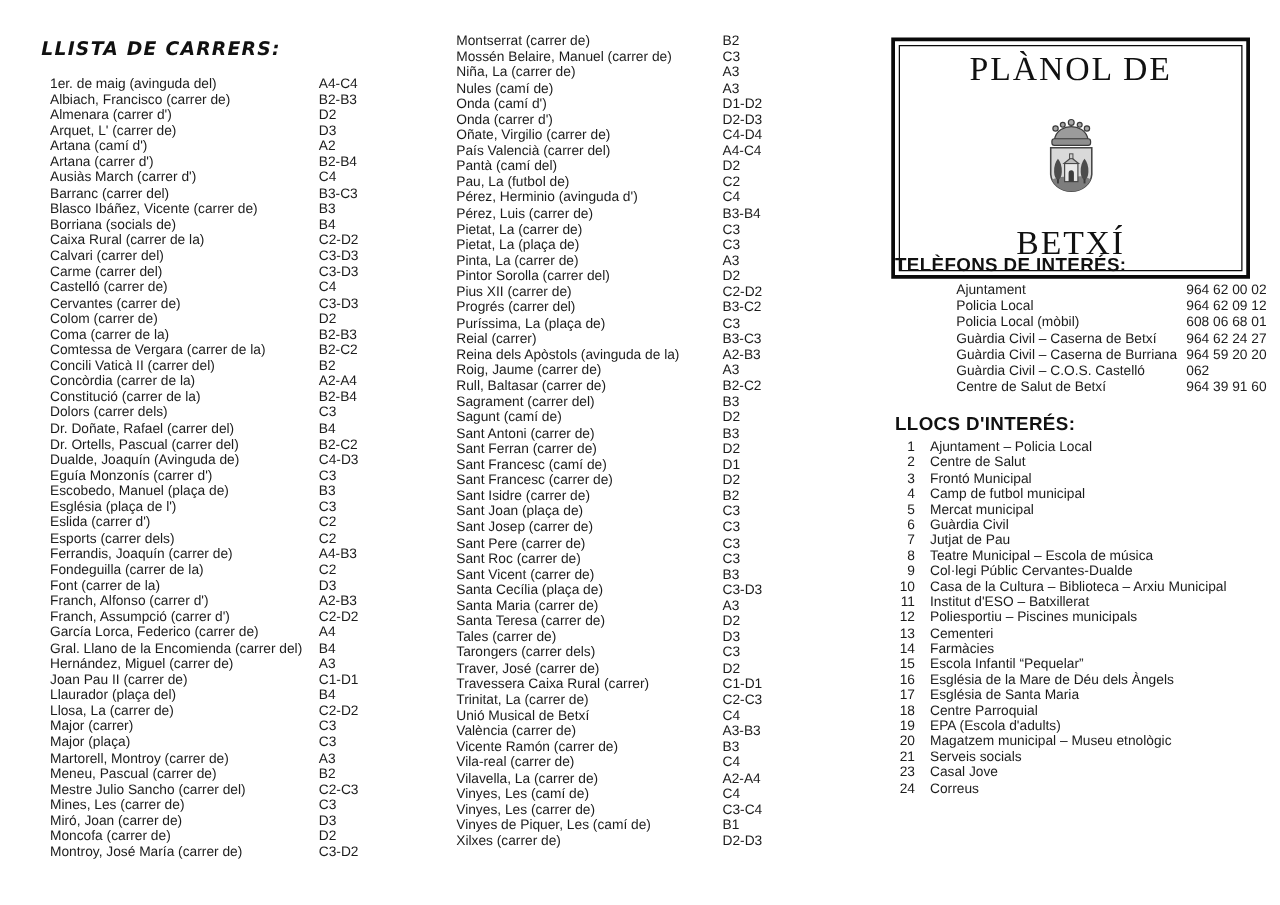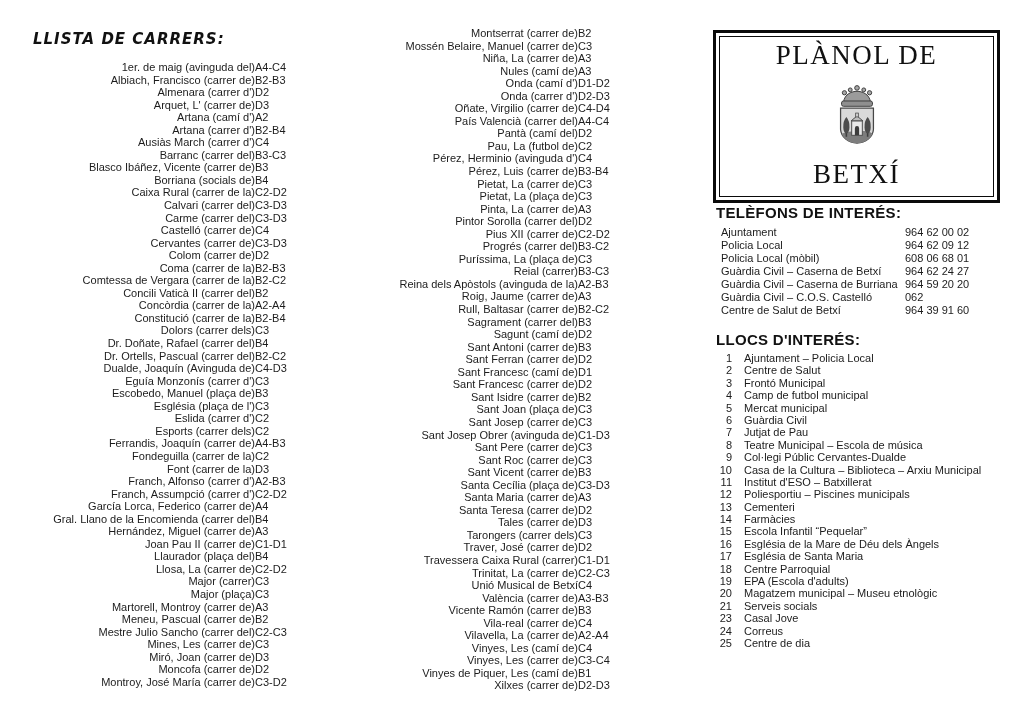--- a/index.html
+++ b/index.html
@@ -7,30 +7,30 @@
     position:relative;width:1024px;height:724px;background:#ffffff;
     font-family:"Liberation Sans","DejaVu Sans",sans-serif;color:#1c1c1c;
     overflow:hidden;
   }
   
   .list-heading{
     position:absolute;left:33px;top:30px;
     font-family:"DejaVu Sans",sans-serif;font-weight:bold;
     font-size:15px;letter-spacing:1px;color:#111;font-style:italic;
   }
-  .street-col{position:absolute;text-align:right;}
+  .street-col{position:absolute;}
   .street-col.c1{left:40px;top:61px;width:290px;}
   .street-col.c2{left:365px;top:27px;width:290px;}
   .srow{display:flex;height:12.55px;line-height:12.55px;font-size:11px;}
   .sname{width:215px;white-space:nowrap;overflow:hidden;}
   .c2 .sname{width:213px;}
   .sgrid{white-space:nowrap;}
   
   .title-box{
-    position:absolute;left:713px;top:30px;width:287px;height:173px;
+    position:absolute;left:713px;top:30px;width:287px;height:193px;
     border:3px solid #0a0a0a;box-sizing:border-box;background:#fff;
   }
   .title-box-inner{
     position:absolute;left:3px;top:3px;right:3px;bottom:3px;
     border:1px solid #0a0a0a;
     display:flex;flex-direction:column;align-items:center;justify-content:space-between;
     padding:5px 0 8px 0;box-sizing:border-box;
   }
   .title-line{
     font-family:"Liberation Serif","DejaVu Serif",serif;
@@ -38,21 +38,21 @@
   }
   .emblem{flex:0 0 auto;}
   
   .section-heading{
     position:absolute;left:716px;
     font-weight:bold;font-size:15px;letter-spacing:0.3px;color:#111;
   }
   .phones-heading{top:204px;}
   .phones-list{position:absolute;left:721px;top:226px;width:295px;}
   .prow{display:flex;height:13px;line-height:13px;font-size:11px;}
-  .plabel{width:184px;white-space:nowrap;}
+  .plabel{width:184px;white-space:nowrap;margin-left:44px;}
   .pnumber{white-space:nowrap;}
   
   .places-heading{top:331px;}
   .places-list{position:absolute;left:716px;top:352px;width:300px;}
   .lrow{display:flex;height:12.4px;line-height:12.4px;font-size:11px;}
   .lnum{width:16px;text-align:right;flex:0 0 auto;}
   .llabel{margin-left:12px;white-space:nowrap;}
 </style>
 </head>
 <body>
@@ -469,24 +469,20 @@
       <div class="srow">
         <span class="sname">Sant Joan (plaça de)</span>
         <span class="sgrid">C3</span>
       </div>
 
       <div class="srow">
         <span class="sname">Sant Josep (carrer de)</span>
         <span class="sgrid">C3</span>
       </div>
 
-      <div class="srow">
-        <span class="sname">Sant Josep Obrer (avinguda de)</span>
-        <span class="sgrid">C1-D3</span>
-      </div>
 
       <div class="srow">
         <span class="sname">Sant Pere (carrer de)</span>
         <span class="sgrid">C3</span>
       </div>
 
       <div class="srow">
         <span class="sname">Sant Roc (carrer de)</span>
         <span class="sgrid">C3</span>
       </div>
@@ -775,19 +771,15 @@
       <div class="lrow">
         <span class="lnum">23</span>
         <span class="llabel">Casal Jove</span>
       </div>
 
       <div class="lrow">
         <span class="lnum">24</span>
         <span class="llabel">Correus</span>
       </div>
 
-      <div class="lrow">
-        <span class="lnum">25</span>
-        <span class="llabel">Centre de dia</span>
-      </div>
     </div>
 
 </div>
 
 </body></html>

